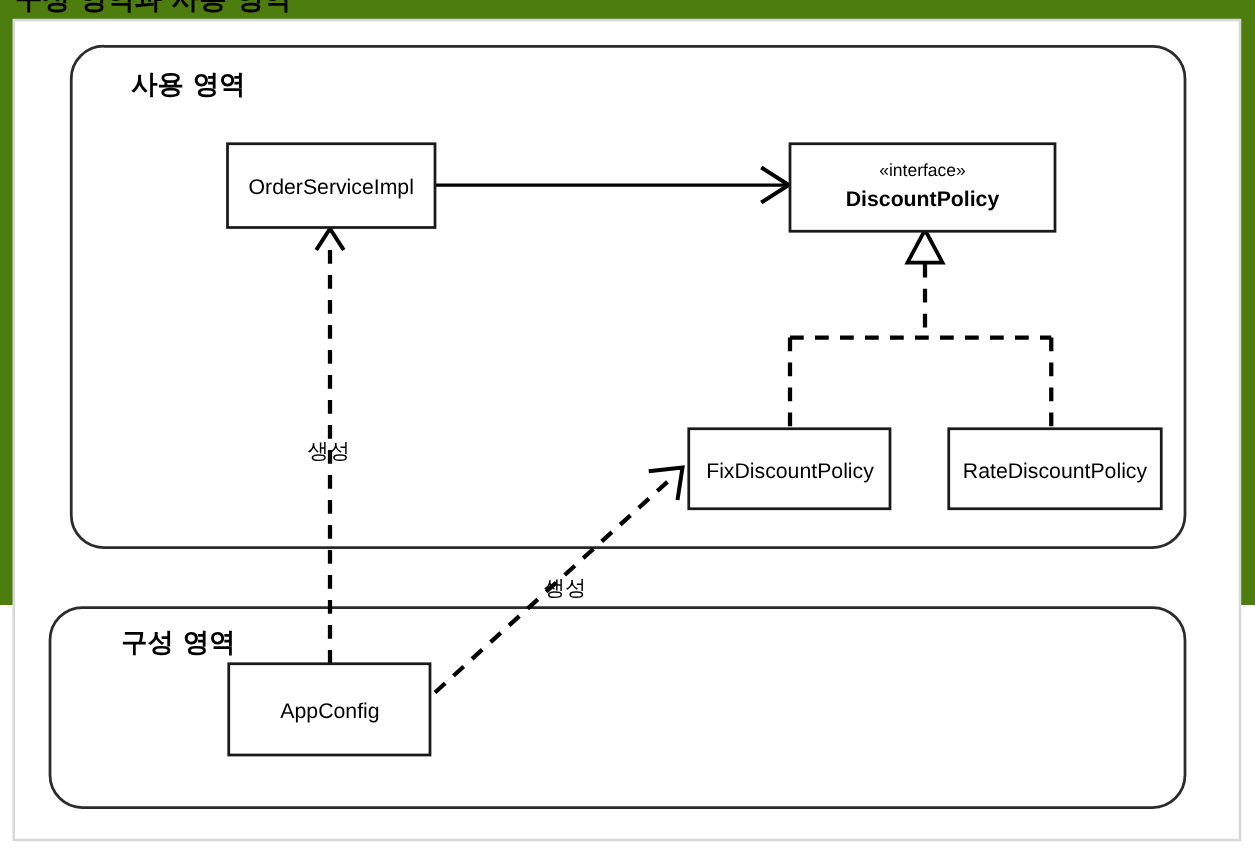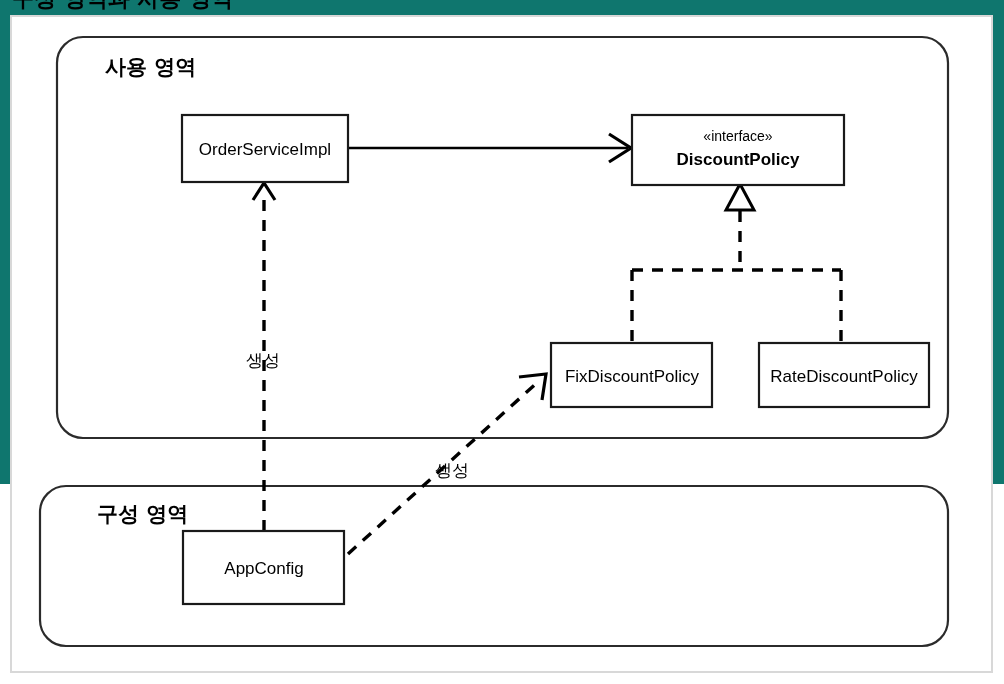--- a/index.html
+++ b/index.html
@@ -10,21 +10,21 @@
   body {
     width: 1004px;
     height: 684px;
     font-family: "Liberation Sans", "DejaVu Sans", sans-serif;
     overflow: hidden;
   }
   #diagram-root {
     position: relative;
     width: 1004px;
     height: 484px;
-    background: #0f766e;
+    background: #4d7c0f;
   }
   svg#diagram-canvas {
     display: block;
     width: 1004px;
     height: 684px;
   }
   .outer-frame {
     fill: #ffffff;
     stroke: #d8d8d8;
     stroke-width: 2;

